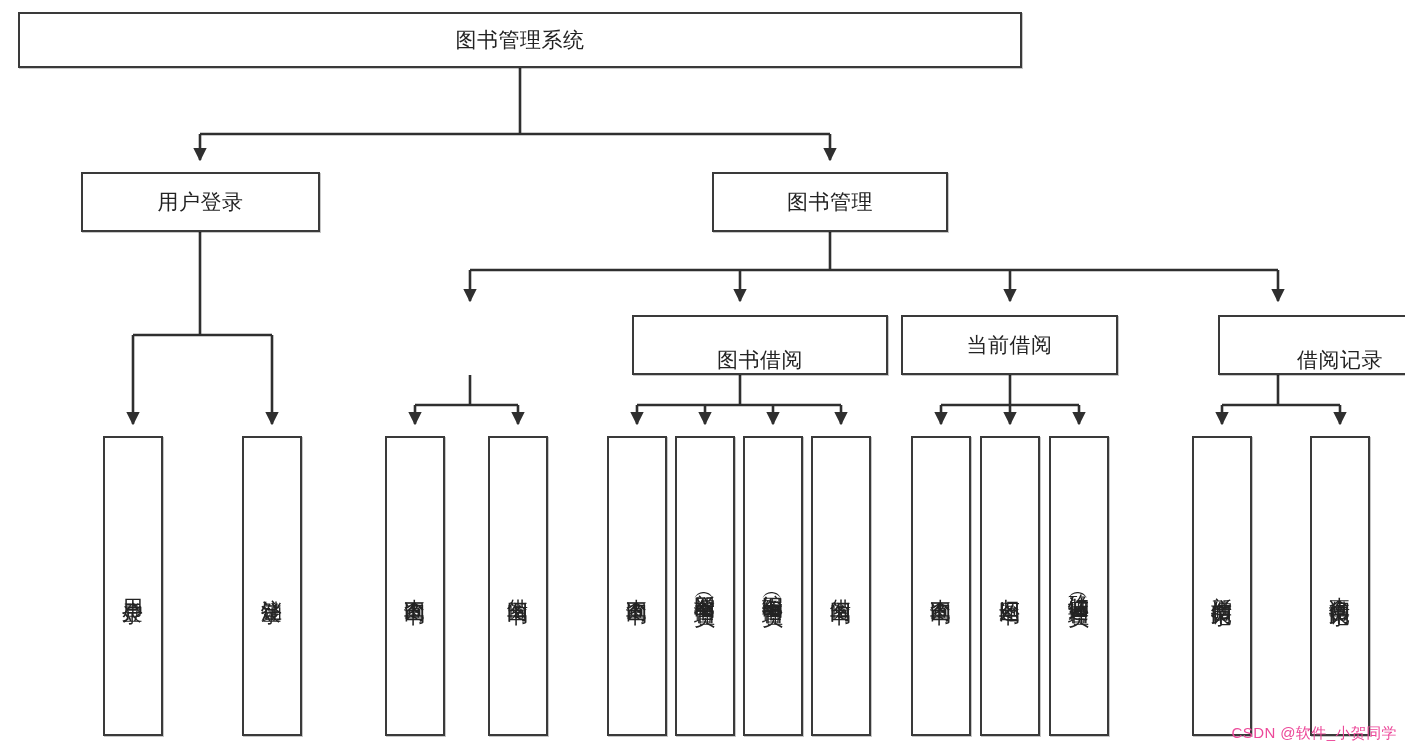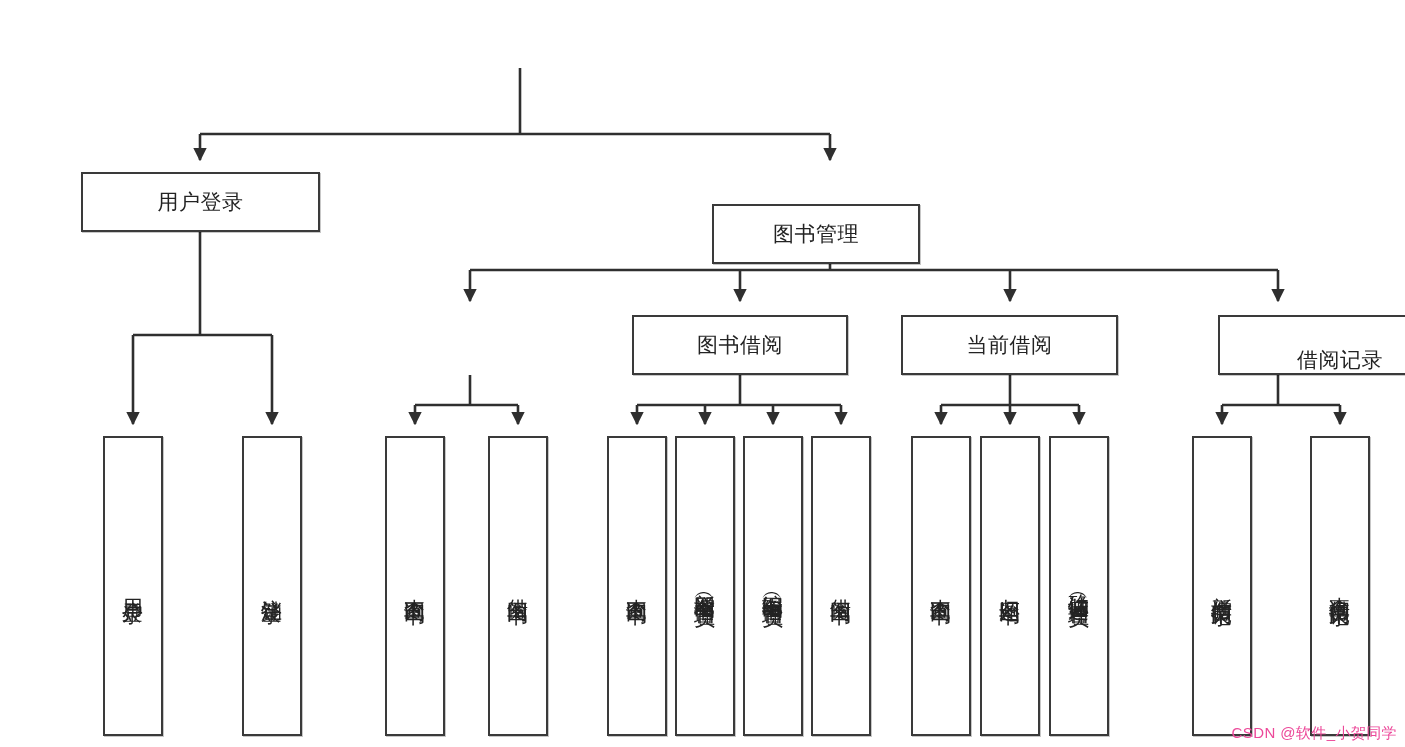--- a/index.html
+++ b/index.html
@@ -117,29 +117,32 @@
       <path d="M 1010 405 L 1010 424" marker-end="url(#arrow)"></path>
       <path d="M 1079 405 L 1079 424" marker-end="url(#arrow)"></path>
 
       <path d="M 1278 375 L 1278 405"></path>
       <path d="M 1222 405 L 1340 405"></path>
       <path d="M 1222 405 L 1222 424" marker-end="url(#arrow)"></path>
       <path d="M 1340 405 L 1340 424" marker-end="url(#arrow)"></path>
     </g>
   </svg>
 
+  <div class="node" style="left:18px; top:12px; width:1004px; height:56px;">
+    <span class="label">图书管理系统</span>
+  </div>
 
   <div class="node" style="left:81px; top:172px; width:239px; height:60px;">
     <span class="label">用户登录</span>
   </div>
-  <div class="node" style="left:712px; top:172px; width:208px; height:60px;margin-top:32px;">
+  <div class="node" style="left:712px; top:172px; width:236px; height:60px;">
     <span class="label">图书管理</span>
   </div>
 
-  <div class="node" style="left:632px; top:315px; width:216px; height:60px;">
+  <div class="node" style="left:632px; top:315px; width:256px; height:60px;align-items:flex-end;">
     <span class="label">图书借阅</span>
   </div>
   <div class="node" style="left:901px; top:315px; width:217px; height:60px;">
     <span class="label">当前借阅</span>
   </div>
   <div class="node" style="left:1218px; top:315px; width:244px; height:60px;align-items:flex-end;">
     <span class="label">借阅记录</span>
   </div>
 
   <div class="node vertical" style="left:103px; top:436px; width:60px; height:300px;">

